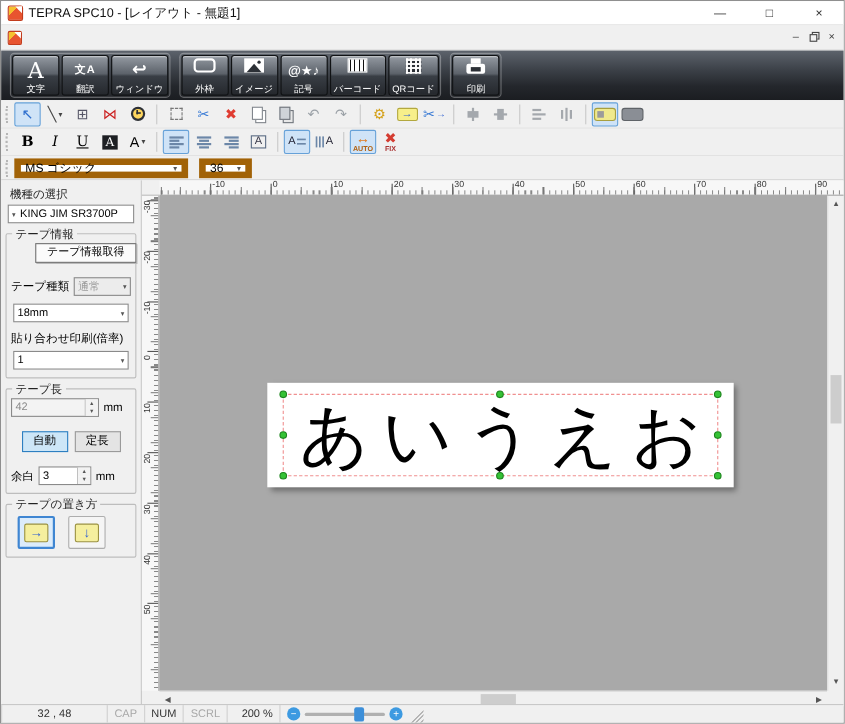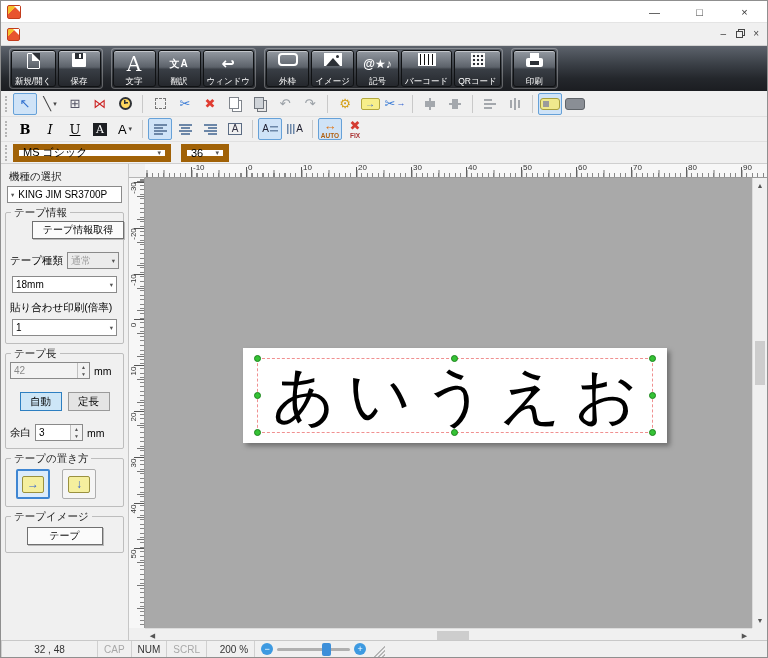--- a/index.html
+++ b/index.html
@@ -242,47 +242,38 @@
   .resize-grip{width:13px;height:100%;background:
         linear-gradient(135deg,transparent 0 60%,#b5b5b5 60% 66%,transparent 66% 74%,#b5b5b5 74% 80%,transparent 80% 88%,#b5b5b5 88% 94%,transparent 94%);}
 </style>
 </head>
 <body>
 
 <div id="app">
 
   <div class="titlebar">
     <span class="appicon"></span>
+    <span class="title-text">TEPRA SPC10 - [レイアウト - 無題1]</span>
     <span class="win-controls">
       <span class="win-btn">—</span>
       <span class="win-btn">□</span>
       <span class="win-btn">×</span>
     </span>
   </div>
 
   <div class="menubar">
     <span class="appicon"></span>
     <span class="child-controls">
       <span class="child-btn">‒</span>
       <span class="ci-restore"></span>
       <span class="child-btn">×</span>
     </span>
   </div>
 
   <div class="tb1" id="tb1-groups">
-      <div class="tb1g">
-        <div class="tb1btn">
-          <span class="tico i-new"></span>
-          <span class="tb1label">新規/開く</span>
-        </div>
-        <div class="tb1btn">
-          <span class="tico i-save"></span>
-          <span class="tb1label">保存</span>
-        </div>
-      </div>
       <div class="tb1g">
         <div class="tb1btn">
           <span class="tico i-text">A</span>
           <span class="tb1label">文字</span>
         </div>
         <div class="tb1btn">
           <span class="tico i-translate">文A</span>
           <span class="tb1label">翻訳</span>
         </div>
         <div class="tb1btn">
@@ -523,24 +514,20 @@
         <div class="row" style="margin-top:2px;gap:12px;padding-left:6px;">
           <span class="orient-btn on">
             <span class="note">→</span>
           </span>
           <span class="orient-btn">
             <span class="note">↓</span>
           </span>
         </div>
       </div>
 
-      <div class="groupbox">
-        <span class="legend">テープイメージ</span>
-        <span class="sp-btn" style="margin:2px auto 0;width:76px;">テープ</span>
-      </div>
     </div>
 
     <div class="corner"></div>
     <div class="hruler" id="hruler">
         <span class="rtick" style="left: 46px;"></span>
         <span class="rlab" style="left: 48px;">-10</span>
         <span class="rtick" style="left: 101px;"></span>
         <span class="rlab" style="left: 103px;">0</span>
         <span class="rtick" style="left: 156px;"></span>
         <span class="rlab" style="left: 158px;">10</span>

